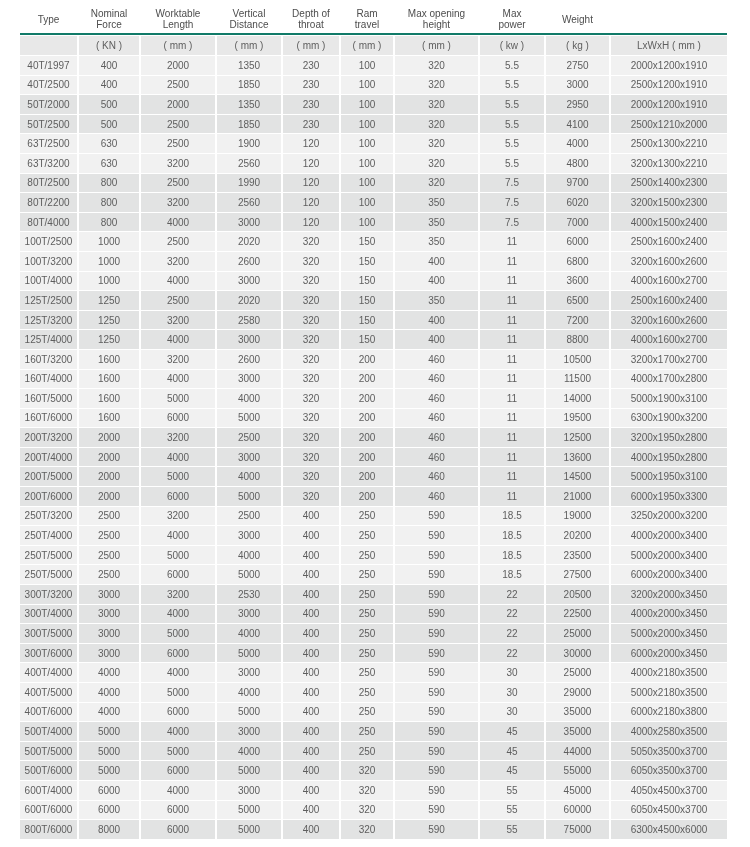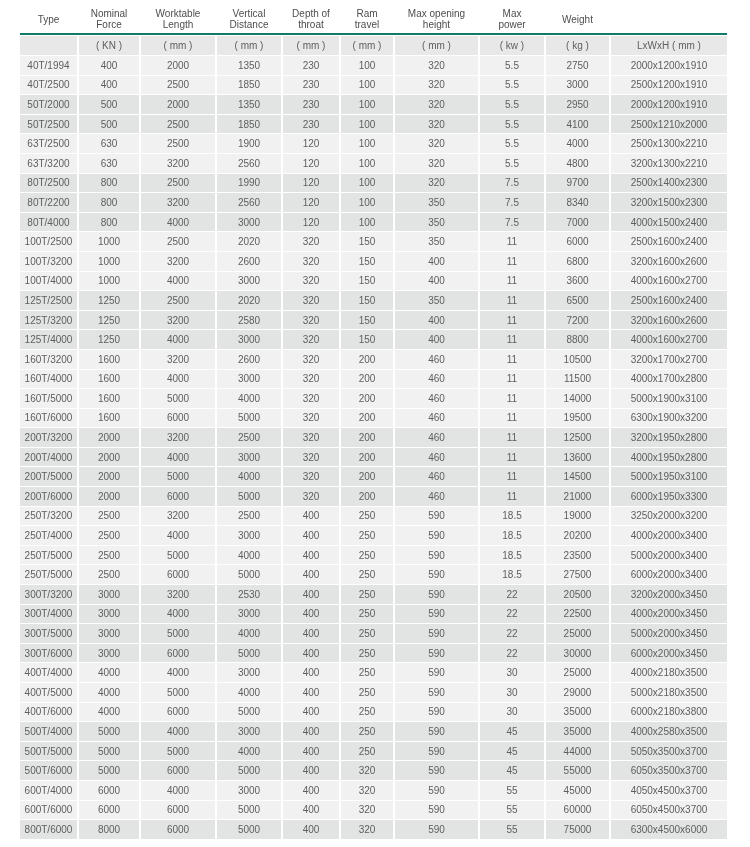--- a/index.html
+++ b/index.html
@@ -75,21 +75,21 @@
     <div class="u">( KN )</div>
     <div class="u">( mm )</div>
     <div class="u">( mm )</div>
     <div class="u">( mm )</div>
     <div class="u">( mm )</div>
     <div class="u">( mm )</div>
     <div class="u">( kw )</div>
     <div class="u">( kg )</div>
     <div class="u">LxWxH ( mm )</div>
 
-  <div class="cell light">40T/1994</div>
+  <div class="cell light">40T/1997</div>
       <div class="cell light">400</div>
       <div class="cell light">2000</div>
       <div class="cell light">1350</div>
       <div class="cell light">230</div>
       <div class="cell light">100</div>
       <div class="cell light">320</div>
       <div class="cell light">5.5</div>
       <div class="cell light">2750</div>
       <div class="cell light">2000x1200x1910</div>
       <div class="cell light">40T/2500</div>
@@ -153,21 +153,21 @@
       <div class="cell dark">9700</div>
       <div class="cell dark">2500x1400x2300</div>
       <div class="cell dark">80T/2200</div>
       <div class="cell dark">800</div>
       <div class="cell dark">3200</div>
       <div class="cell dark">2560</div>
       <div class="cell dark">120</div>
       <div class="cell dark">100</div>
       <div class="cell dark">350</div>
       <div class="cell dark">7.5</div>
-      <div class="cell dark">8340</div>
+      <div class="cell dark">6020</div>
       <div class="cell dark">3200x1500x2300</div>
       <div class="cell dark">80T/4000</div>
       <div class="cell dark">800</div>
       <div class="cell dark">4000</div>
       <div class="cell dark">3000</div>
       <div class="cell dark">120</div>
       <div class="cell dark">100</div>
       <div class="cell dark">350</div>
       <div class="cell dark">7.5</div>
       <div class="cell dark">7000</div>

